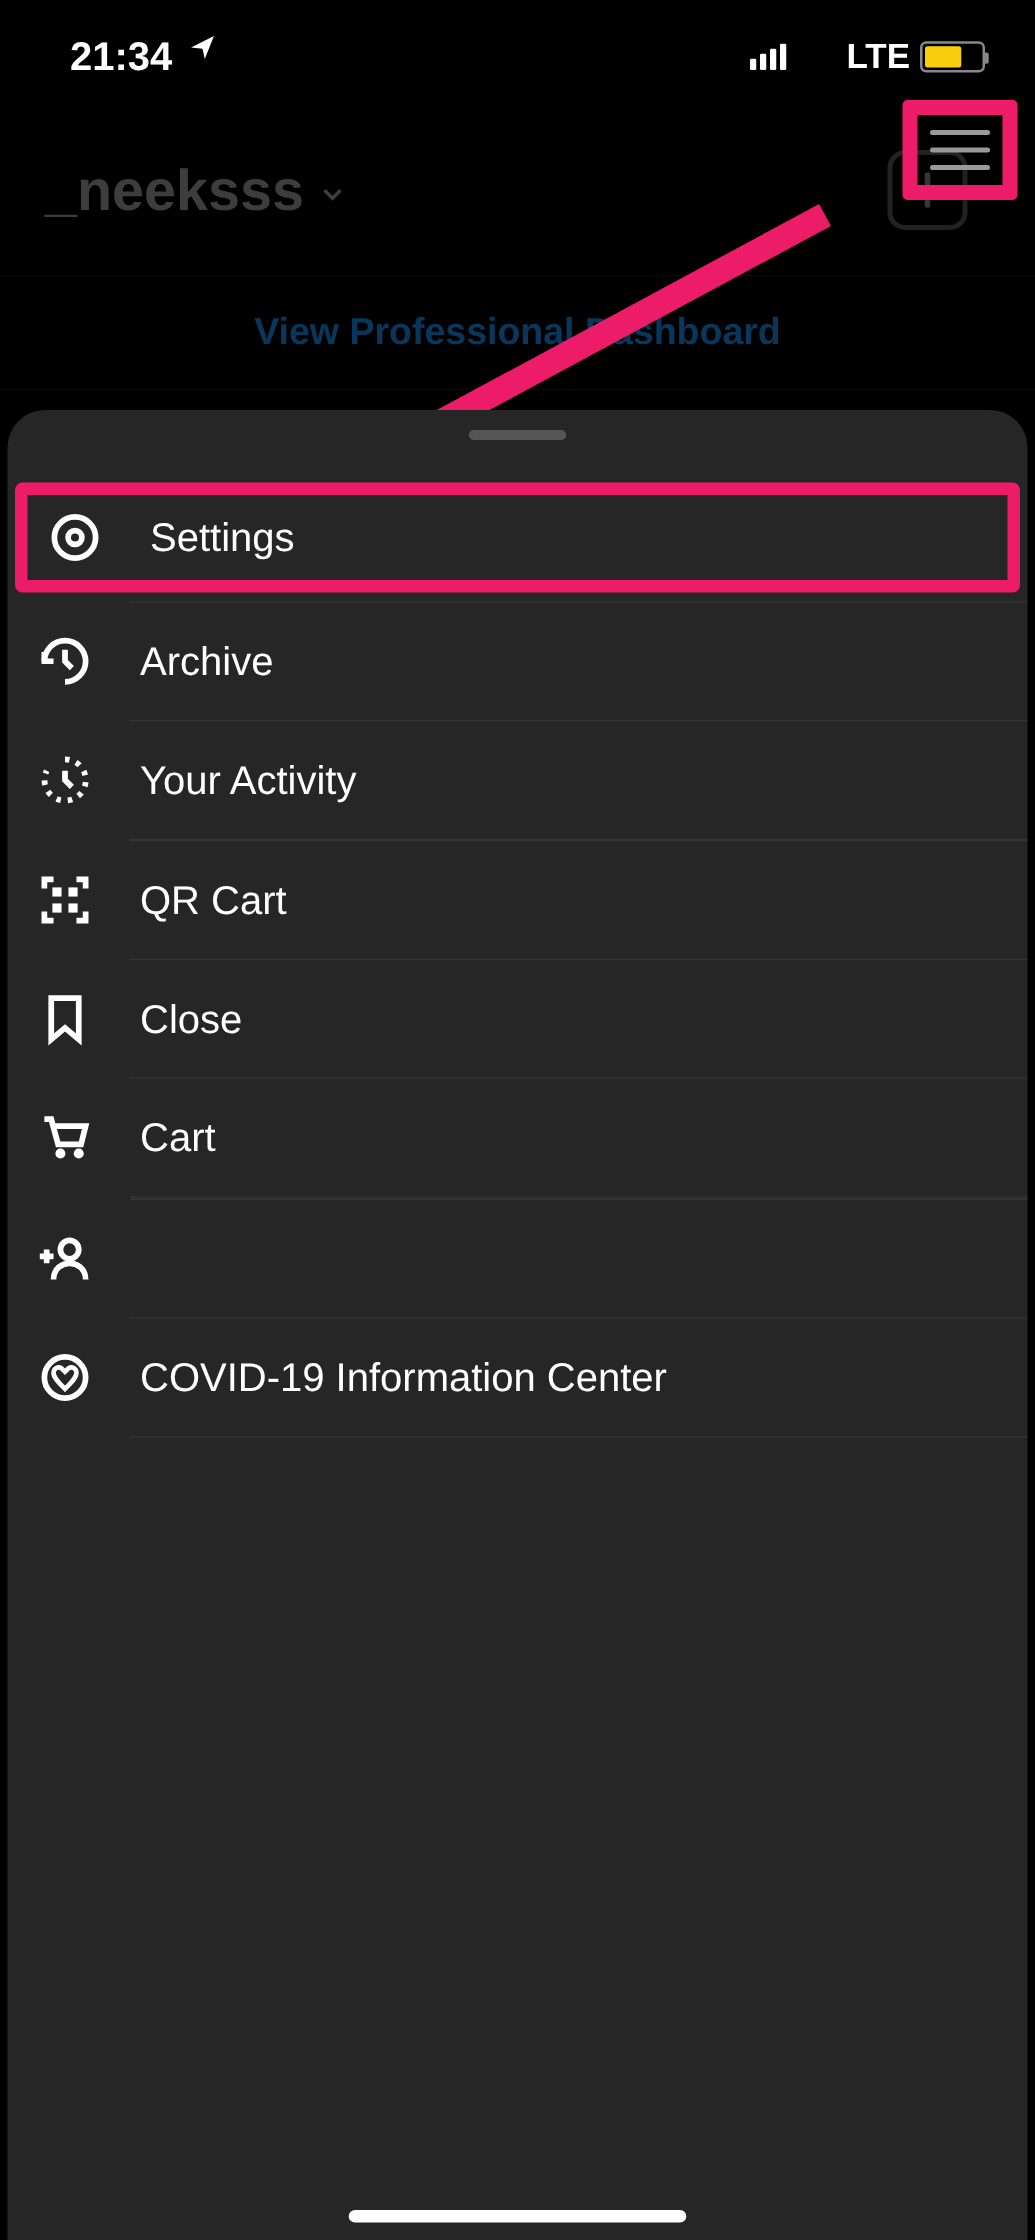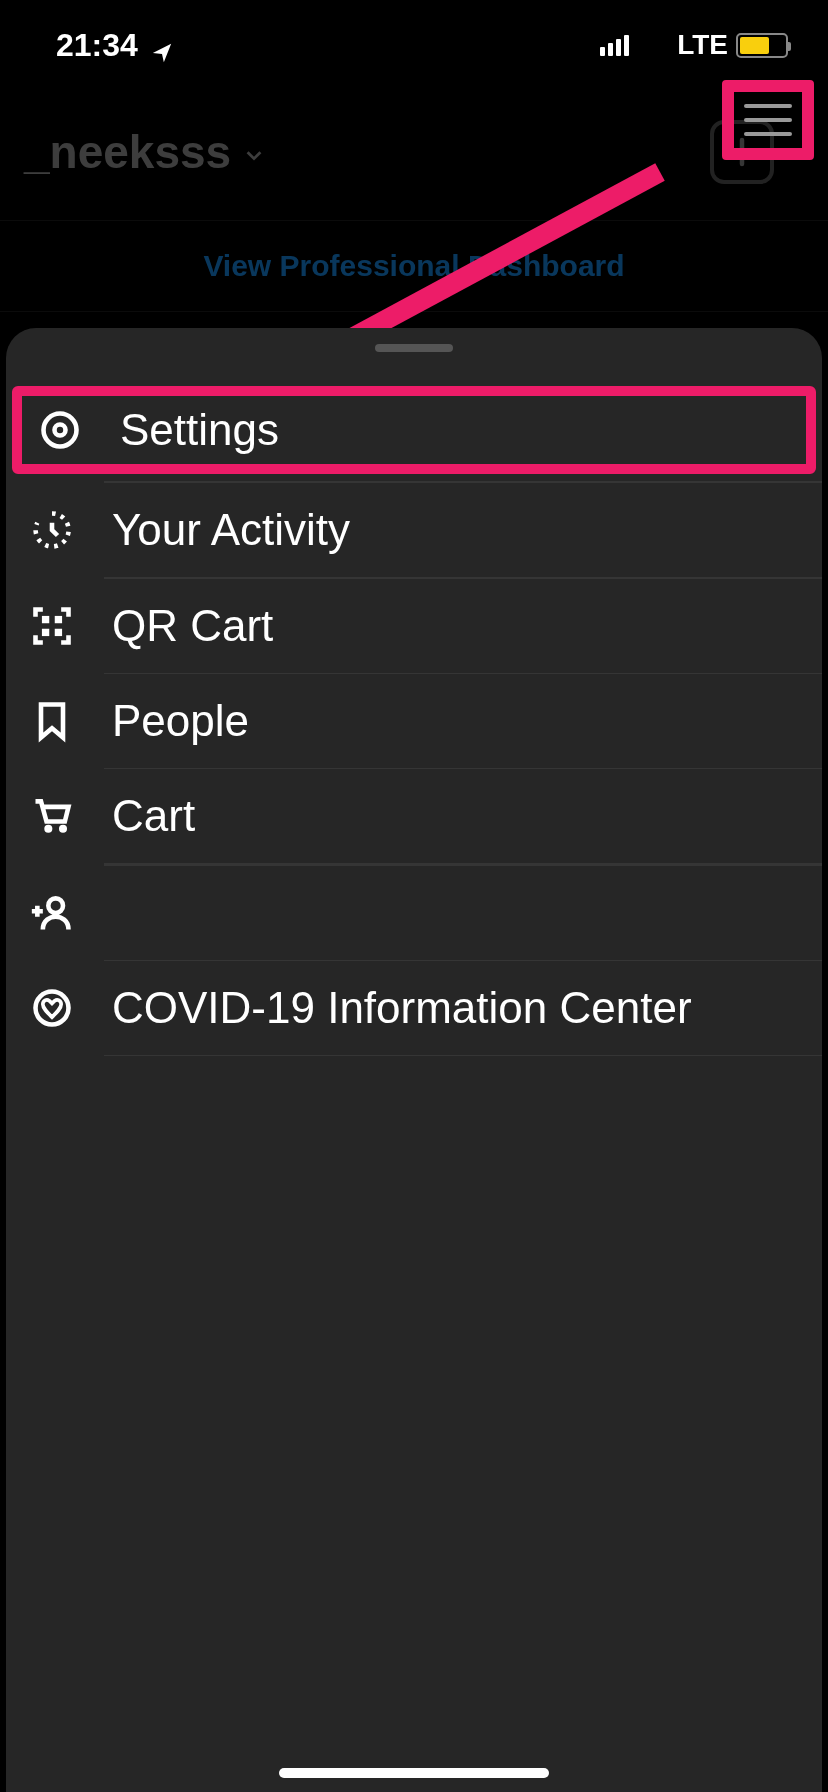--- a/index.html
+++ b/index.html
@@ -6,53 +6,53 @@
     body {
       width: 828px;
       height: 1792px;
       background: #000;
       font-family: -apple-system, Helvetica, Arial, sans-serif;
       color: #fff;
       overflow: hidden;
       position: relative;
     }
     .status-bar { height: 90px; display: flex; justify-content: space-between; align-items: center; padding: 0 40px 0 56px; }
-    .status-left { display: flex; align-items: flex-end; gap: 13px; }
+    .status-left { display: flex; align-items: flex-start; gap: 13px; }
     .status-time { font-size: 32px; font-weight: 700; }
     .location-icon { width: 22px; height: 22px; }
     .status-right { display: flex; align-items: center; gap: 8px; }
     .signal-bars { display: flex; align-items: flex-end; gap: 3px; }
     .sbar { width: 5px; background: #fff; border-radius: 1px; }
     .sbar.b1{height:9px}.sbar.b2{height:13px}.sbar.b3{height:17px}.sbar.b4{height:21px}
     .lte-text { font-size: 28px; font-weight: 600; margin-left: 40px; }
     .battery { width: 52px; height: 25px; border: 2px solid #888; border-radius: 5px; position: relative; display:flex; align-items:center;}
     .battery::after { content:''; position:absolute; right:-5px; top:7px; width:3px; height:9px; background:#888; border-radius:0 2px 2px 0;}
     .battery-fill { width:60%; height:17px; background:#f9cf0d; border-radius:2px; margin-left:2px;}
     .dimmed { opacity: 0.4; pointer-events:none; }
-    .header-bar { display:flex; align-items:center; padding: 30px 28px 36px 24px; gap: 12px; justify-content: flex-end; }
+    .header-bar { display:flex; align-items:center; padding: 30px 28px 36px 36px; gap: 12px; justify-content: flex-end; }
     .username { font-size: 46px; font-weight:700; color:#999;}
     .chev-down { color:#999; margin-top:6px;}
     .header-spacer{flex:1;}
     .header-btn { width:64px; height:64px; border:4px solid #555; border-radius:14px; display:flex; align-items:center; justify-content:center;}
     .plus-svg { stroke:#888; }
     .hamburger-wrap { padding: 0px; border: 12px solid #ed1c68; border-radius:4px;}
     .hamburger-wrap .lines { display:flex; flex-direction:column; gap:10px; padding:12px 10px;}
     .hamburger-wrap .line{ width:48px; height:4px; background:#999; border-radius:2px;}
     .dashboard-link { text-align:center; font-size:30px; font-weight:600; color:#178ae6; padding: 28px 0;}
     .divider-line { height:1px; background:#1c1c1c;}
     .profile-stats-row { display:flex; align-items:center; padding: 28px 34px 0 34px;}
     .avatar-ring { width: 160px; height:160px; border-radius:50%; border:4px solid #333; padding:6px;}
     .avatar { width:100%; height:100%; border-radius:50%; background: radial-gradient(circle at 40% 40%, #805040 0%, #2a2020 65%, #000 100%);}
     .stats-group { flex:1; display:flex; justify-content:space-around; font-size:42px; font-weight:700; color:#ccc; padding-top:40px;}
     .sheet { position:absolute; left:6px; right:6px; top:328px; bottom:0; background:#262626; border-radius:30px 30px 0 0;}
     .grabber { width:78px; height:8px; background:#555; border-radius:4px; margin: 16px auto 34px;}
     .menu-item { display:flex; align-items:center; gap:34px; padding: 0 20px; height:94px;}
     .menu-icon-wrap { width:52px; display:flex; align-items:center; justify-content:center;}
     .menu-icon-wrap svg { stroke:#fff; fill:none;}
-    .menu-label { font-size:44px; font-weight:400; color:#fff;}
+    .menu-label { font-size:32px; font-weight:400; color:#fff;}
     .menu-sep { height:1px; background:#353535; margin-left:98px;}
     .hl-settings { border:10px solid #ed1c68; border-radius:6px; margin:0 6px; height:88px;}
     .hl-settings .menu-item{ height:68px; padding-left:12px;}
     .arrow-svg-pos { position:absolute; left:280px; top:126px; width:430px; height:280px;}
     .home-indicator { position:absolute; bottom:14px; left:50%; transform:translateX(-50%); width:270px; height:10px; background:#fff; border-radius:6px;}
   </style>
 </head>
 <body>
 
 <div class="status-bar">
@@ -131,20 +131,30 @@
           <svg width="44" height="44" viewBox="0 0 24 24">
             <circle cx="12" cy="12" r="9" stroke-width="2.5"></circle>
             <circle cx="12" cy="12" r="3" stroke-width="2.5"></circle>
           </svg>
         </div>
       <span class="menu-label">Settings</span>
     </div>
   </div>
   <div class="menu-sep" style="margin-top:7px"></div>
 
+  <div class="menu-item">
+    <div class="menu-icon-wrap">
+        <svg width="44" height="44" viewBox="0 0 24 24">
+          <path d="M3 12 A9 9 0 1 1 12 21" stroke-width="2.5"></path>
+          <path d="M12 7 V12 L15 15" stroke-width="2.5"></path>
+          <path d="M3 8 L3 12 L7 12" stroke-width="2.5"></path>
+        </svg>
+      </div>
+    <span class="menu-label">Archive</span>
+  </div>
   <div class="menu-sep"></div>
 
   <div class="menu-item">
     <div class="menu-icon-wrap">
         <svg width="44" height="44" viewBox="0 0 24 24">
           <path d="M12 3 A9 9 0 1 1 4 8" stroke-width="2.5" stroke-dasharray="2 3"></path>
           <path d="M12 8 V12 L15 15" stroke-width="2.5"></path>
         </svg>
       </div>
     <span class="menu-label">Your Activity</span>
@@ -166,21 +176,21 @@
     <span class="menu-label">QR Cart</span>
   </div>
   <div class="menu-sep"></div>
 
   <div class="menu-item">
     <div class="menu-icon-wrap">
         <svg width="44" height="44" viewBox="0 0 24 24">
           <path d="M6 3 H18 V21 L12 16 L6 21 Z" stroke-width="2.5"></path>
         </svg>
       </div>
-    <span class="menu-label">People</span>
+    <span class="menu-label">Close</span>
   </div>
   <div class="menu-sep"></div>
 
   <div class="menu-item">
     <div class="menu-icon-wrap">
         <svg width="44" height="44" viewBox="0 0 24 24">
           <path d="M3 4 H6 L9 15 H19 L21 7 H7" stroke-width="2.5"></path>
           <circle cx="10" cy="19" r="1.7" fill="#fff"></circle>
           <circle cx="18" cy="19" r="1.7" fill="#fff"></circle>
         </svg>

